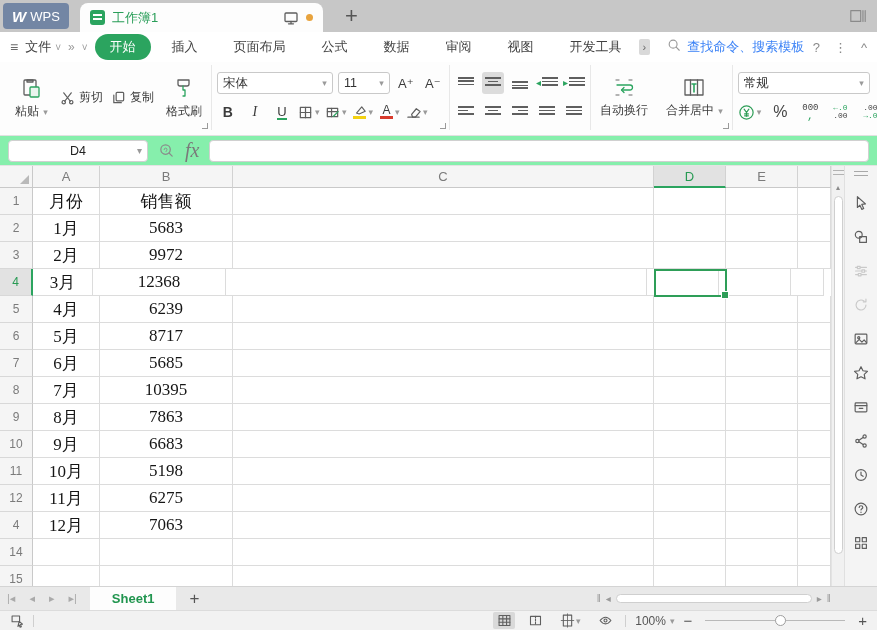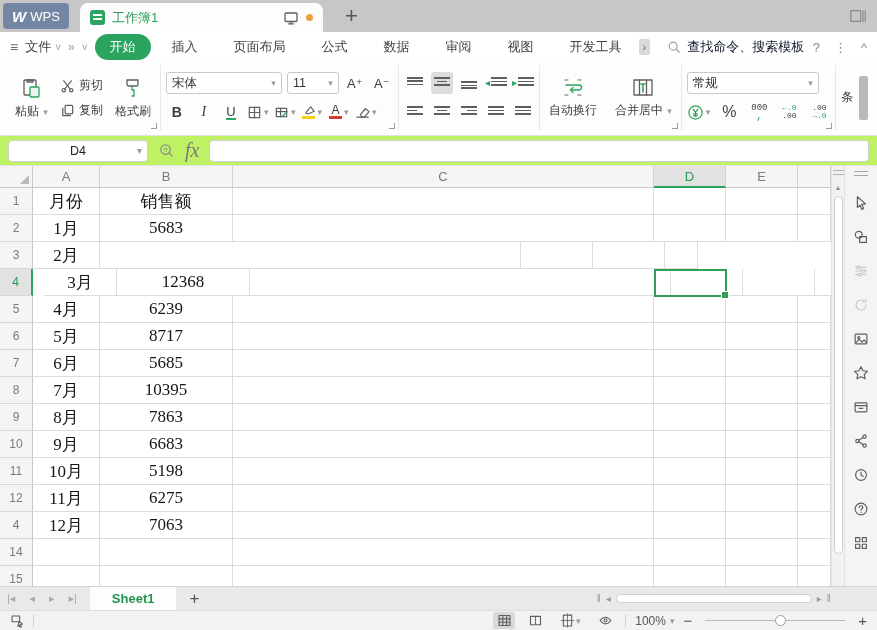--- a/index.html
+++ b/index.html
@@ -20,29 +20,29 @@
   .newtab{margin-left:14px;color:#555;font-size:22px;line-height:26px;padding:0 8px;align-self:center}
   .win-ctrl{position:absolute;right:10px;top:7px}
   
   .menubar{height:30px;background:#fff;display:flex;align-items:center;padding:0 10px;gap:7px;font-size:13px;color:#424242;flex:0 0 auto}
   .micon{color:#6b6b6b;font-size:14px}
   .mfile{display:flex;align-items:center;gap:4px}
   .chev{color:#9a9a9a;font-size:10px}
   .mtab{padding:4px 15px;border-radius:14px;cursor:default;white-space:nowrap}
   .mtab.active{background:#2ba45f;color:#fff}
   .tab-expand{background:#d9d9d9;color:#666;padding:2px 4px;border-radius:2px;font-size:11px;margin-left:-4px}
-  .msearch{display:flex;align-items:center;gap:6px;color:#0f172a;margin-left:10px;font-size:13px}
+  .msearch{display:flex;gap:6px;color:#3b82f6;margin-left:10px;font-size:13px}
   .mright{margin-left:auto;display:flex;align-items:center;gap:14px;color:#8a8a8a;font-size:13px}
   
   .ribbon{height:74px;background:#fdfdfd;border-bottom:1px solid #e1e1e1;display:flex;align-items:stretch;padding:3px 6px 5px 6px;flex:0 0 auto;overflow:hidden}
   .grp{display:flex;align-items:center;padding:0 5px;position:relative;flex:0 0 auto}
   .grp+.grp{border-left:1px solid #e8e8e8}
   .grp.launch::after{content:"";position:absolute;right:3px;bottom:1px;width:5px;height:5px;border-right:1px solid #9a9a9a;border-bottom:1px solid #9a9a9a}
   .bigbtn{display:flex;flex-direction:column;align-items:center;justify-content:center;gap:3px;font-size:12px;color:#3c3c3c;padding:2px 4px}
-  .stack{display:flex;flex-direction:column;gap:8px}
+  .stack{display:flex;flex-direction:row;gap:8px}
   .sbtn{display:flex;align-items:center;gap:4px;font-size:12px}
   .col2{display:flex;flex-direction:column;justify-content:center;gap:7px}
   .rrow{display:flex;align-items:center;gap:5px}
   .combo{height:22px;background:#fff;border:1px solid #c9c9c9;border-radius:3px;display:flex;align-items:center;justify-content:space-between;padding:0 5px;font-size:12.5px;color:#333}
   .rbtn{min-width:22px;height:22px;display:flex;align-items:center;justify-content:center;border-radius:3px;gap:1px;position:relative}
   .rbtn.active{background:#dcdcdc}
   .bold{font-weight:bold;font-size:14px;color:#3c3c3c}
   .ital{font-style:italic;font-family:"Liberation Serif",serif;font-size:14px;color:#3c3c3c}
   .und{font-size:13px;color:#3c3c3c;border-bottom:2px solid #2ba45f;line-height:13px}
   .colorbar{display:flex;flex-direction:column;align-items:center;line-height:10px}
@@ -57,21 +57,21 @@
   .al.r i{align-self:flex-end}.al.r i:nth-child(2){width:62%}
   .al.t{border-top:2px solid #5f5f5f;padding-top:1px}
   .al.b{border-bottom:2px solid #5f5f5f;justify-content:flex-end;padding-bottom:1px}
   .ind{display:flex;align-items:center;gap:1px}
   .ind .arr{color:#2ba45f;font-size:10px;line-height:10px}
   .num2{display:flex;flex-direction:column;align-items:center;font-size:8px;line-height:8px;color:#444;font-family:"Liberation Mono",monospace}
   .num2 .grn{color:#2ba45f}
   .pct{font-size:16px;color:#444}
   .cond-strip{width:9px;height:44px;background:#b9b9b9;border-radius:2px;margin-left:6px}
   
-  .fbar{height:30px;background:#bef264;border-bottom:1px solid #e3e3e3;display:flex;align-items:center;padding:0 8px;gap:10px;flex:0 0 auto}
+  .fbar{height:30px;background:#86efac;border-bottom:1px solid #e3e3e3;display:flex;align-items:center;padding:0 8px;gap:10px;flex:0 0 auto}
   .namebox{width:140px;height:22px;background:#fff;border:1px solid #d0d0d0;border-radius:4px;display:flex;align-items:center;justify-content:center;position:relative;font-size:12.5px;color:#222}
   .namebox .chev{position:absolute;right:5px}
   .fx{font-family:"Liberation Serif",serif;font-style:italic;color:#7a7a7a;font-size:20px}
   .finput{flex:1;height:22px;background:#fff;border:1px solid #d0d0d0;border-radius:4px;font-size:13px;padding:0 6px;outline:none}
   
   .main{display:flex;flex:1;min-height:0}
   .gridzone{width:844px;display:flex;min-height:0}
   .gridwrap{width:831px;position:relative;overflow:hidden;background:#fff}
   .colhdr-row{display:flex;height:22px;background:#f5f5f5}
   .corner{width:33px;height:22px;background:#f5f5f5;border-right:1px solid #c9c9c9;border-bottom:1px solid #c9c9c9;position:relative;flex:0 0 auto}
@@ -464,28 +464,29 @@
               <div class="cell" style="width: 67px;">1月</div>
               <div class="cell" style="width: 133px;">5683</div>
               <div class="cell" style="width: 421px;"></div>
               <div class="cell" style="width: 72px;"></div>
               <div class="cell" style="width: 72px;"></div>
               <div class="cell" style="width: 33px;"></div>
             </div>
             <div class="grow">
               <div class="rowh">3</div>
               <div class="cell" style="width: 67px;">2月</div>
+              <div class="cell" style="width: 133px;">9972</div>
               <div class="cell" style="width: 421px;"></div>
               <div class="cell" style="width: 72px;"></div>
               <div class="cell" style="width: 72px;"></div>
               <div class="cell" style="width: 33px;"></div>
             </div>
             <div class="grow">
               <div class="rowh sel">4</div>
-              <div class="cell" style="width: 73px; margin-left: 11px;">3月</div>
+              <div class="cell" style="width: 60px;">3月</div>
               <div class="cell" style="width: 133px;">12368</div>
               <div class="cell" style="width: 421px;"></div>
               <div class="cell" style="width: 72px;"></div>
               <div class="cell" style="width: 72px;"></div>
               <div class="cell" style="width: 33px;"></div>
             </div>
             <div class="grow">
               <div class="rowh">5</div>
               <div class="cell" style="width: 67px;">4月</div>
               <div class="cell" style="width: 133px; text-align: center;">6239</div>

